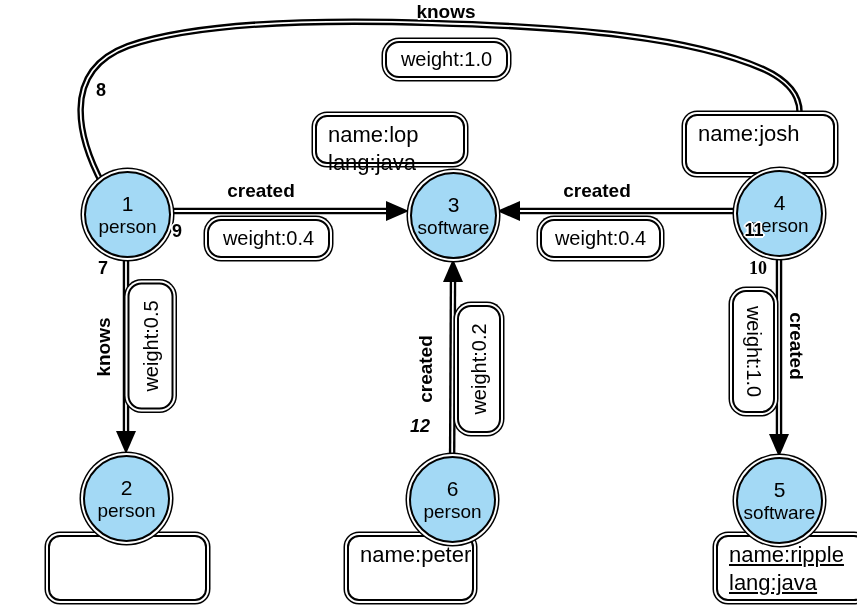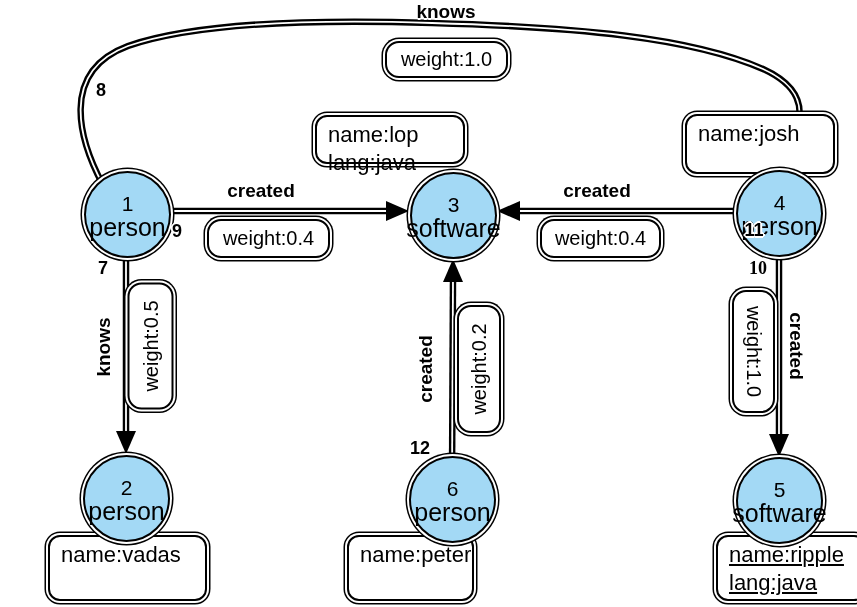--- a/index.html
+++ b/index.html
@@ -22,21 +22,21 @@
     display:flex; align-items:center; justify-content:center;
     font-size:20px; white-space:nowrap;
   }
   .vertex {
     position:absolute; box-sizing:border-box; width:87px; height:87px;
     background:#A3D9F5; border:2.5px solid #000; border-radius:50%;
     box-shadow:0 0 0 2px #fff, 0 0 0 3.5px #000;
     display:flex; flex-direction:column; align-items:center; justify-content:center;
   }
   .vertex .vid   { font-size:21px; line-height:24px; }
-  .vertex .vlab  { font-size:25px; line-height:22px; }
+  .vertex .vlab  { font-size:19px; line-height:22px; }
 
   .halo {
     text-shadow:-2px 0 #fff, 2px 0 #fff, 0 -2px #fff, 0 2px #fff,
                 -1px -1px #fff, 1px -1px #fff, -1px 1px #fff, 1px 1px #fff;
   }
   .edge-label {
     position:absolute; font-weight:bold; font-size:19px; white-space:nowrap;
     text-align:center;
   }
   .edge-num {
@@ -111,21 +111,20 @@
   </div>
 
   <div class="prop-box" style="left:315px; top:115px; width:150px; height:49px;">
     <div>name:lop</div>
     <div>lang:java</div>
   </div>
   <div class="prop-box" style="left:640px; top:114px; width:150px; height:60px;margin-left:45px;">
     <div>name:josh</div>
   </div>
   <div class="prop-box" style="left:48px; top:535px; width:159px; height:66px;">
-    <div>name:vadas</div>
   </div>
   <div class="prop-box" style="left:347px; top:535px; width:127px; height:66px;">
     <div>name:peter</div>
   </div>
   <div class="prop-box" style="left:716px; top:535px; width:150px; height:66px;text-decoration:underline;">
     <div>name:ripple</div>
     <div>lang:java</div>
   </div>
 
   <div class="vertex" style="left:84px; top:171px;">
@@ -158,15 +157,15 @@
   <div class="edge-label halo center-anchor" style="left:597px; top:191px;">created</div>
   <div class="edge-label halo rot-ccw" style="left:64px; top:336px; width:80px;">knows</div>
   <div class="edge-label halo rot-ccw" style="left:380px; top:358px; width:92px;">created</div>
   <div class="edge-label halo rot-cw" style="left:750px; top:335px; width:92px;">created</div>
 
   <div class="edge-num halo" style="left:101px; top:90px;">8</div>
   <div class="edge-num halo" style="left:177px; top:231px;">9</div>
   <div class="edge-num halo" style="left:103px; top:268px;">7</div>
   <div class="edge-num halo" style="left:718px; top:230px;margin-left:36px;">11</div>
   <div class="edge-num halo" style="left:758px; top:268px;font-family:Liberation Serif, serif;">10</div>
-  <div class="edge-num halo" style="left:420px; top:448px;">12</div>
+  <div class="edge-num halo" style="left:420px; top:426px;font-style:italic;">12</div>
 
 </div>
 
 </body></html>

